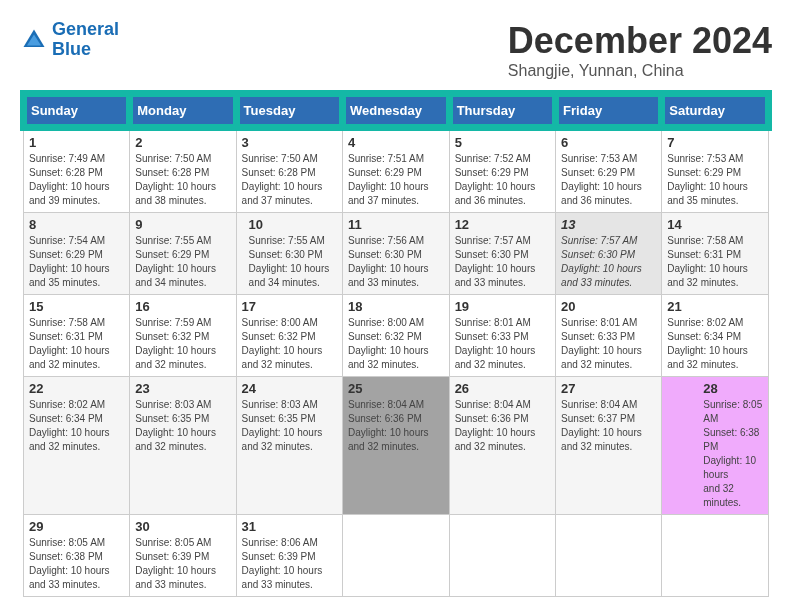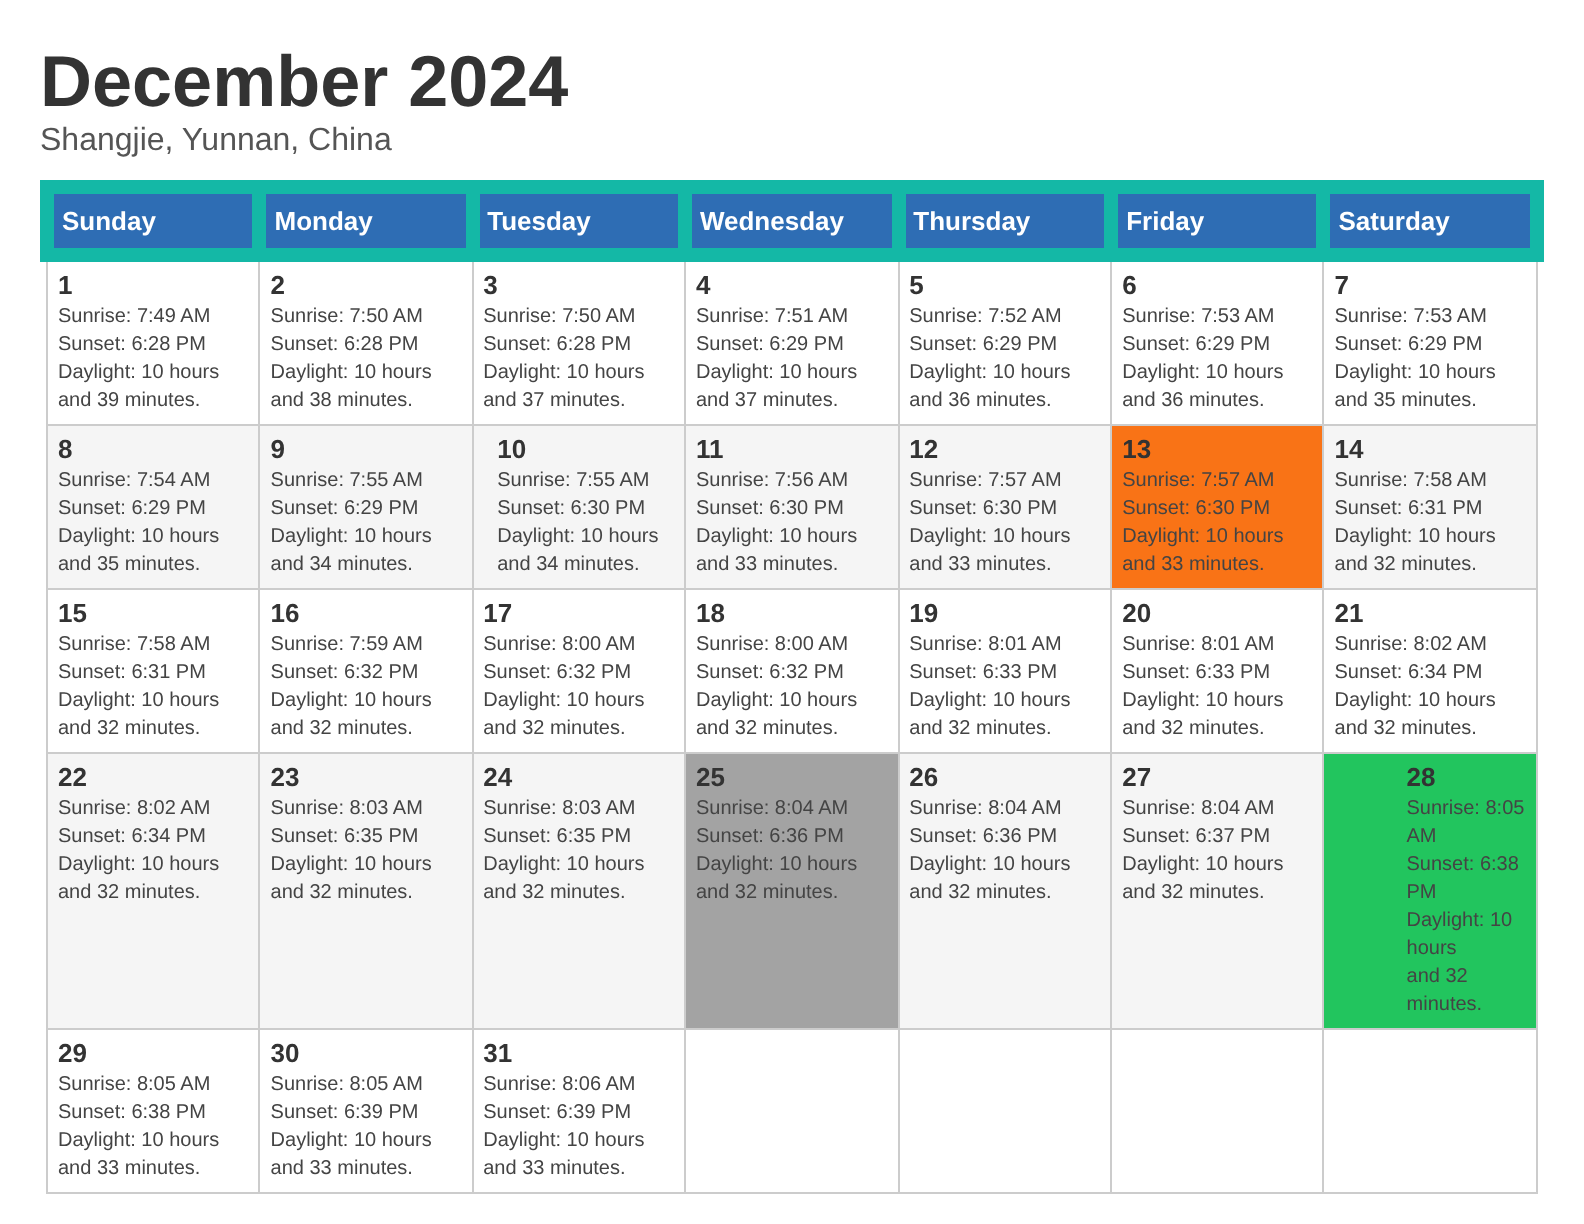--- a/index.html
+++ b/index.html
@@ -84,20 +84,30 @@
       line-height: 1.4;
     }
     .empty-cell {
       background: #fff !important;
     }
   </style>
 </head>
 <body>
 
 <div class="header-area">
+  <div class="logo">
+    <svg class="logo-icon" viewBox="0 0 40 40">
+      <polygon points="20,5 35,30 5,30" fill="#1a6db5"></polygon>
+      <polygon points="20,12 30,28 10,28" fill="#4a9de0"></polygon>
+    </svg>
+    <div class="logo-text">
+      <div><span>General</span></div>
+      <div><span style="color:#1a6db5;">Blue</span></div>
+    </div>
+  </div>
   <div class="title-area">
     <div class="month-title">December 2024</div>
     <div class="location-title">Shangjie, Yunnan, China</div>
   </div>
 </div>
 
 <table class="calendar">
   <thead>
     <tr id="header-row">
         <th>Sunday</th>
@@ -190,21 +200,21 @@
 Daylight: 10 hours
 and 33 minutes.</div>
         </td>
         <td style="background: rgb(245, 245, 245);">
           <span class="day-number">12</span>
           <div class="day-info" style="white-space: pre-line;">Sunrise: 7:57 AM
 Sunset: 6:30 PM
 Daylight: 10 hours
 and 33 minutes.</div>
         </td>
-        <td style="background: #f97316;">
+        <td style="background: #e5e5e5; font-style: italic;">
           <span class="day-number">13</span>
           <div class="day-info" style="white-space: pre-line;">Sunrise: 7:57 AM
 Sunset: 6:30 PM
 Daylight: 10 hours
 and 33 minutes.</div>
         </td>
         <td style="background: rgb(245, 245, 245);">
           <span class="day-number">14</span>
           <div class="day-info" style="white-space: pre-line;">Sunrise: 7:58 AM
 Sunset: 6:31 PM
@@ -299,21 +309,21 @@
 Daylight: 10 hours
 and 32 minutes.</div>
         </td>
         <td style="background: rgb(245, 245, 245);">
           <span class="day-number">27</span>
           <div class="day-info" style="white-space: pre-line;">Sunrise: 8:04 AM
 Sunset: 6:37 PM
 Daylight: 10 hours
 and 32 minutes.</div>
         </td>
-        <td style="background: #22c55e; padding-left: 41px;">
+        <td style="background: #f0abfc; padding-left: 41px;">
           <span class="day-number">28</span>
           <div class="day-info" style="white-space: pre-line;">Sunrise: 8:05 AM
 Sunset: 6:38 PM
 Daylight: 10 hours
 and 32 minutes.</div>
         </td>
       </tr>
       <tr>
         <td>
           <span class="day-number">29</span>

